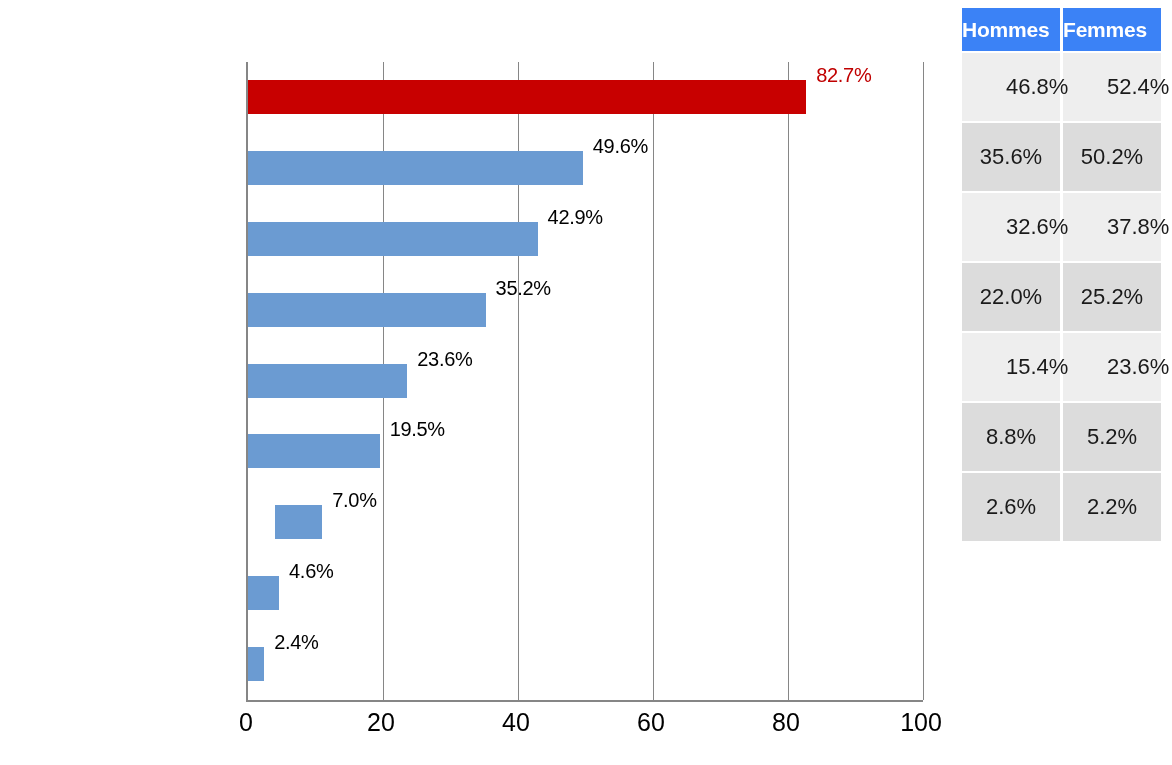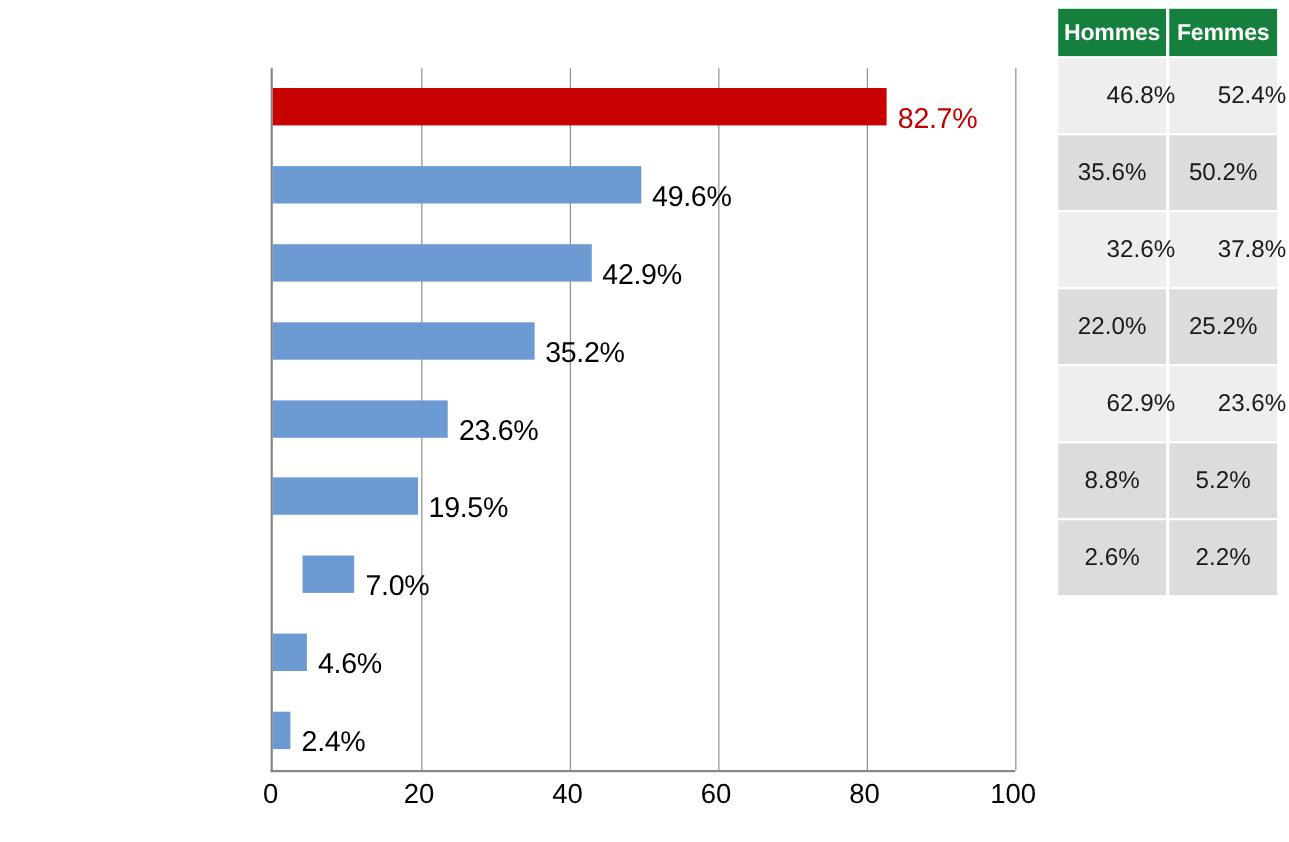--- a/index.html
+++ b/index.html
@@ -66,22 +66,22 @@
     top: 18px;
     left: 0;
     height: 34px;
     background: #6b9bd2;
   }
   .bar.highlight {
     background: #c80000;
   }
   .bar-label {
     position: absolute;
-    top: 30px;
-    font-size: 26px;
+    top: 2px;
+    font-size: 20px;
     color: #000000;
     white-space: nowrap;
     letter-spacing: -0.3px;
   }
   .bar-label.highlight {
     color: #c00000;
   }
 
   
   .xtick {
@@ -100,26 +100,26 @@
     top: 6px;
     width: 205px;
   }
   .tbl {
     border-collapse: separate;
     border-spacing: 3px 2px;
     width: 205px;
     table-layout: fixed;
   }
   .tbl th {
-    background: #15803d;
+    background: #3b82f6;
     color: #ffffff;
     font-size: 21px;
     font-weight: bold;
     height: 43px;
-    text-align: center;
+    text-align: left;
     padding: 0;
     letter-spacing: -0.2px;
   }
   .tbl td {
     font-size: 22px;
     color: #1a1a1a;
     height: 68px;
     text-align: center;
     padding: 0;
     font-weight: normal;
@@ -214,21 +214,21 @@
           </tr>
           <tr class="even">
             <td>32.6%</td>
             <td>37.8%</td>
           </tr>
           <tr class="odd">
             <td>22.0%</td>
             <td>25.2%</td>
           </tr>
           <tr class="even">
-            <td>62.9%</td>
+            <td>15.4%</td>
             <td>23.6%</td>
           </tr>
           <tr class="odd">
             <td>8.8%</td>
             <td>5.2%</td>
           </tr>
           <tr class="odd">
             <td>2.6%</td>
             <td>2.2%</td>
           </tr>

